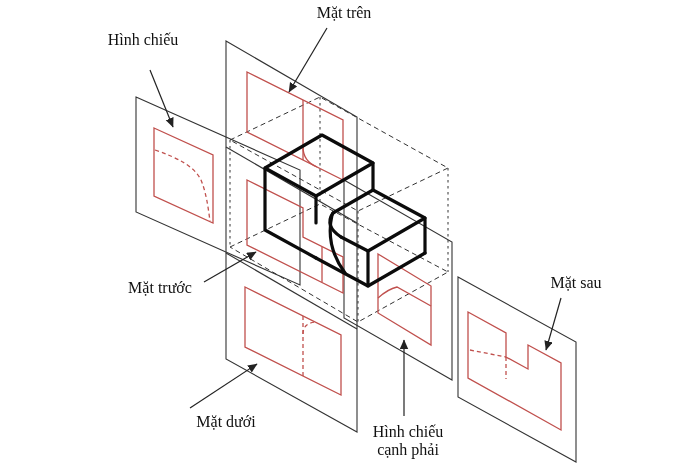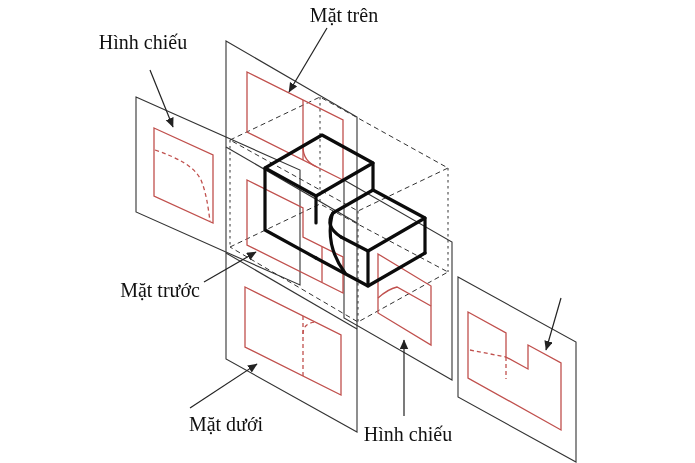--- a/index.html
+++ b/index.html
@@ -2,21 +2,21 @@
 <html><head>
 <meta charset="utf-8">
 <style>
   html,body{margin:0;padding:0;background:#fff;}
   #stage{
     position:relative;width:695px;height:463px;background:#fff;overflow:hidden;
     font-family:"Liberation Serif","DejaVu Serif",serif;
   }
   #diagram-svg{position:absolute;left:0;top:0;}
   .lbl{
-    position:absolute;color:#111;font-size:20px;line-height:1.1;
+    position:absolute;color:#111;font-size:16px;line-height:1.1;
     text-align:center;white-space:nowrap;
   }
   .lbl span{display:block;}
 </style>
 </head>
 <body>
 
 <div id="stage">
 
   <svg id="diagram-svg" width="695" height="463" viewBox="0 0 695 463">
@@ -109,16 +109,18 @@
   <div class="lbl" style="left:92px;top:31px;width:102px;">
     <span>Hình chiếu</span>
   </div>
 
   <div class="lbl" style="left:112px;top:279px;width:96px;">Mặt trước</div>
 
   <div class="lbl" style="left:178px;top:413px;width:96px;">Mặt dưới</div>
 
   <div class="lbl" style="left:352px;top:423px;width:112px;">
     <span>Hình chiếu</span>
+    <span>cạnh phải</span>
   </div>
 
+  <div class="lbl" style="left:528px;top:274px;width:96px;">Mặt sau</div>
 
 </div>
 
 </body></html>

